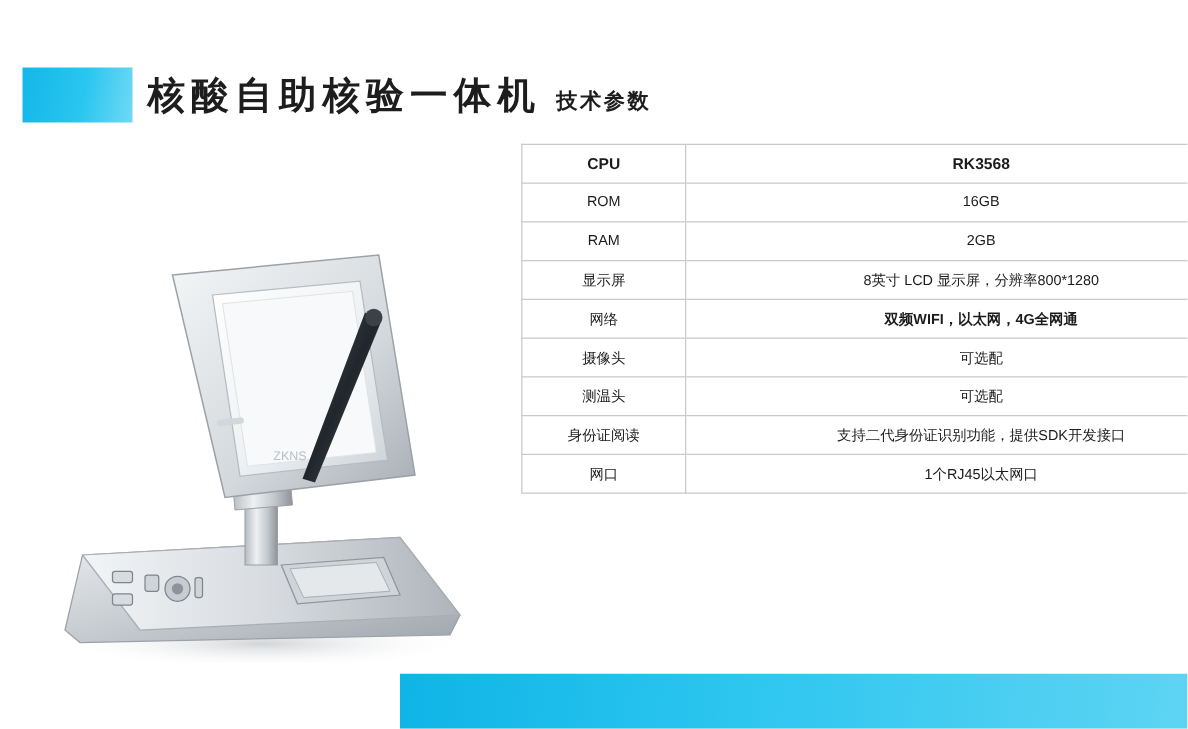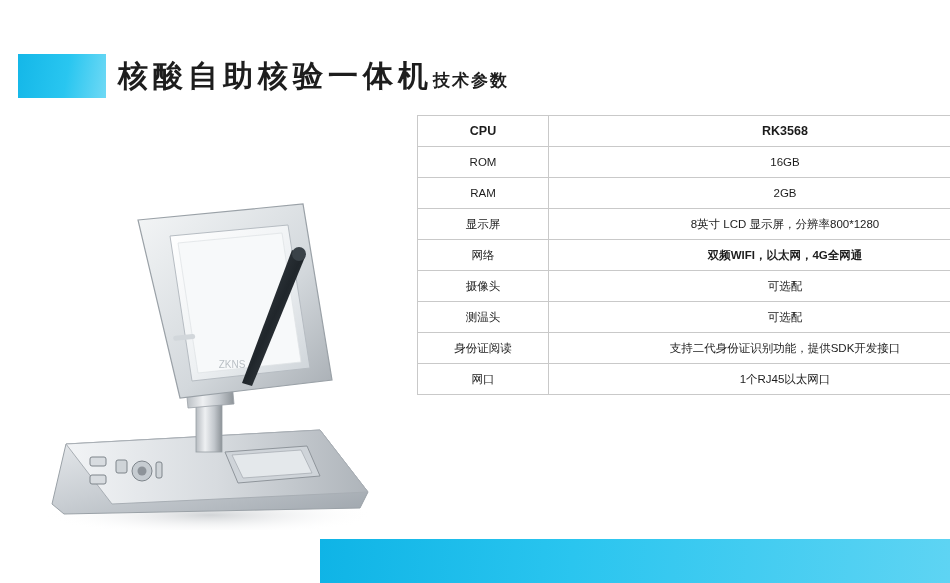--- a/index.html
+++ b/index.html
@@ -47,21 +47,21 @@
     font-weight: bold;
     letter-spacing: 5px;
     color: #1d1d1d;
     font-family: Liberation Mono, monospace;
   }
   .title-sub {
     font-size: 17px;
     font-weight: bold;
     letter-spacing: 2px;
     color: #1d1d1d;
-    margin-left: 0;
+    margin-left: 12px;
   }
 
   
   .product-area {
     position: absolute;
     left: 20px;
     top: 100px;
     width: 380px;
     height: 430px;
     text-align: center;

